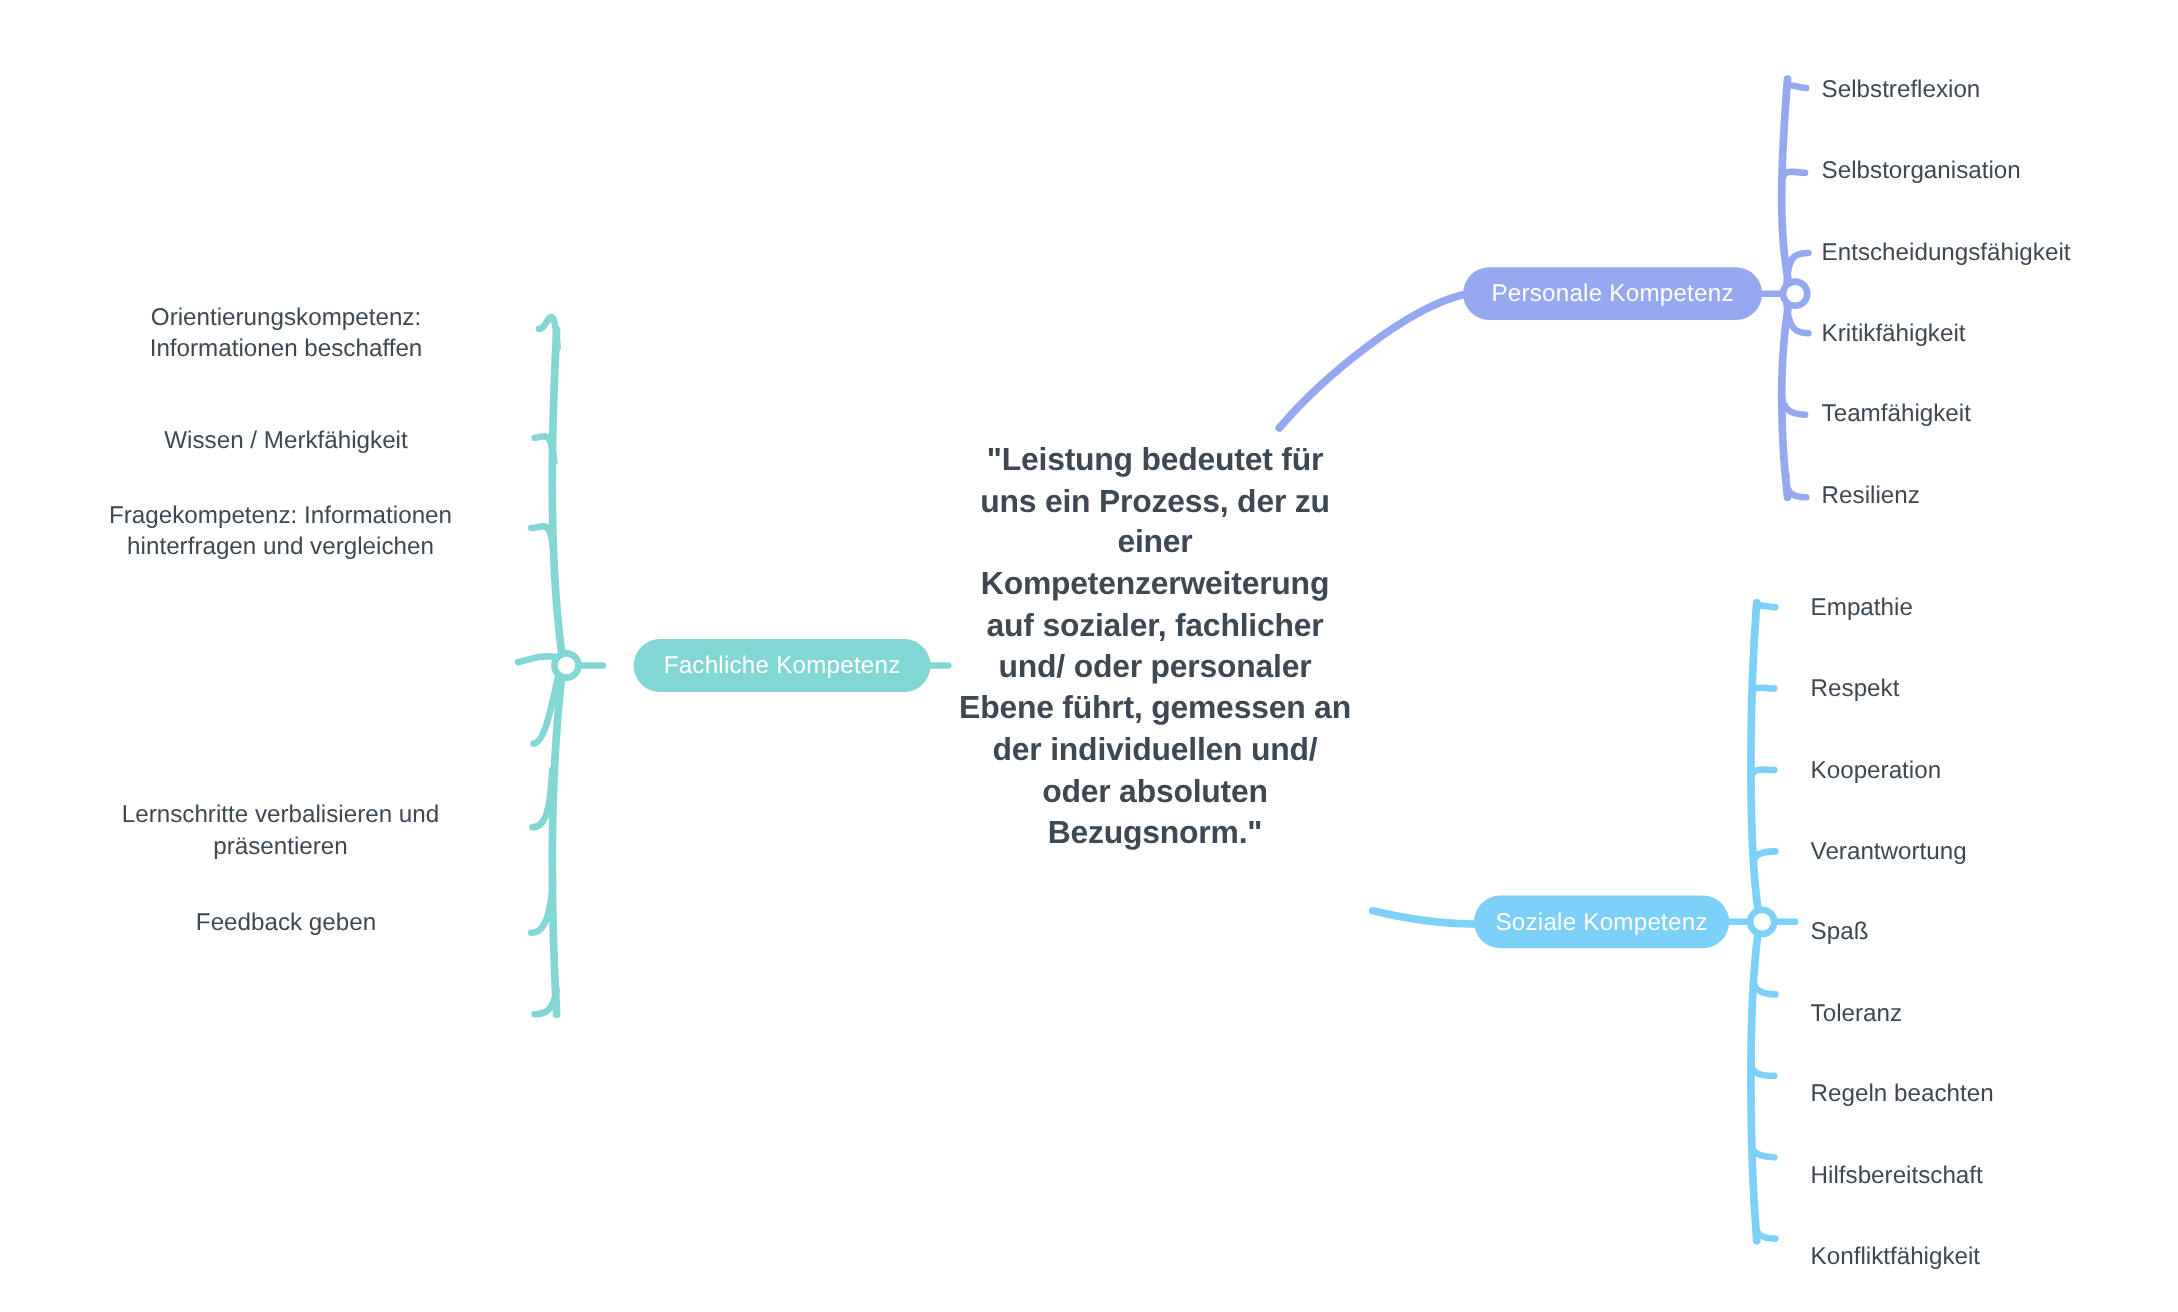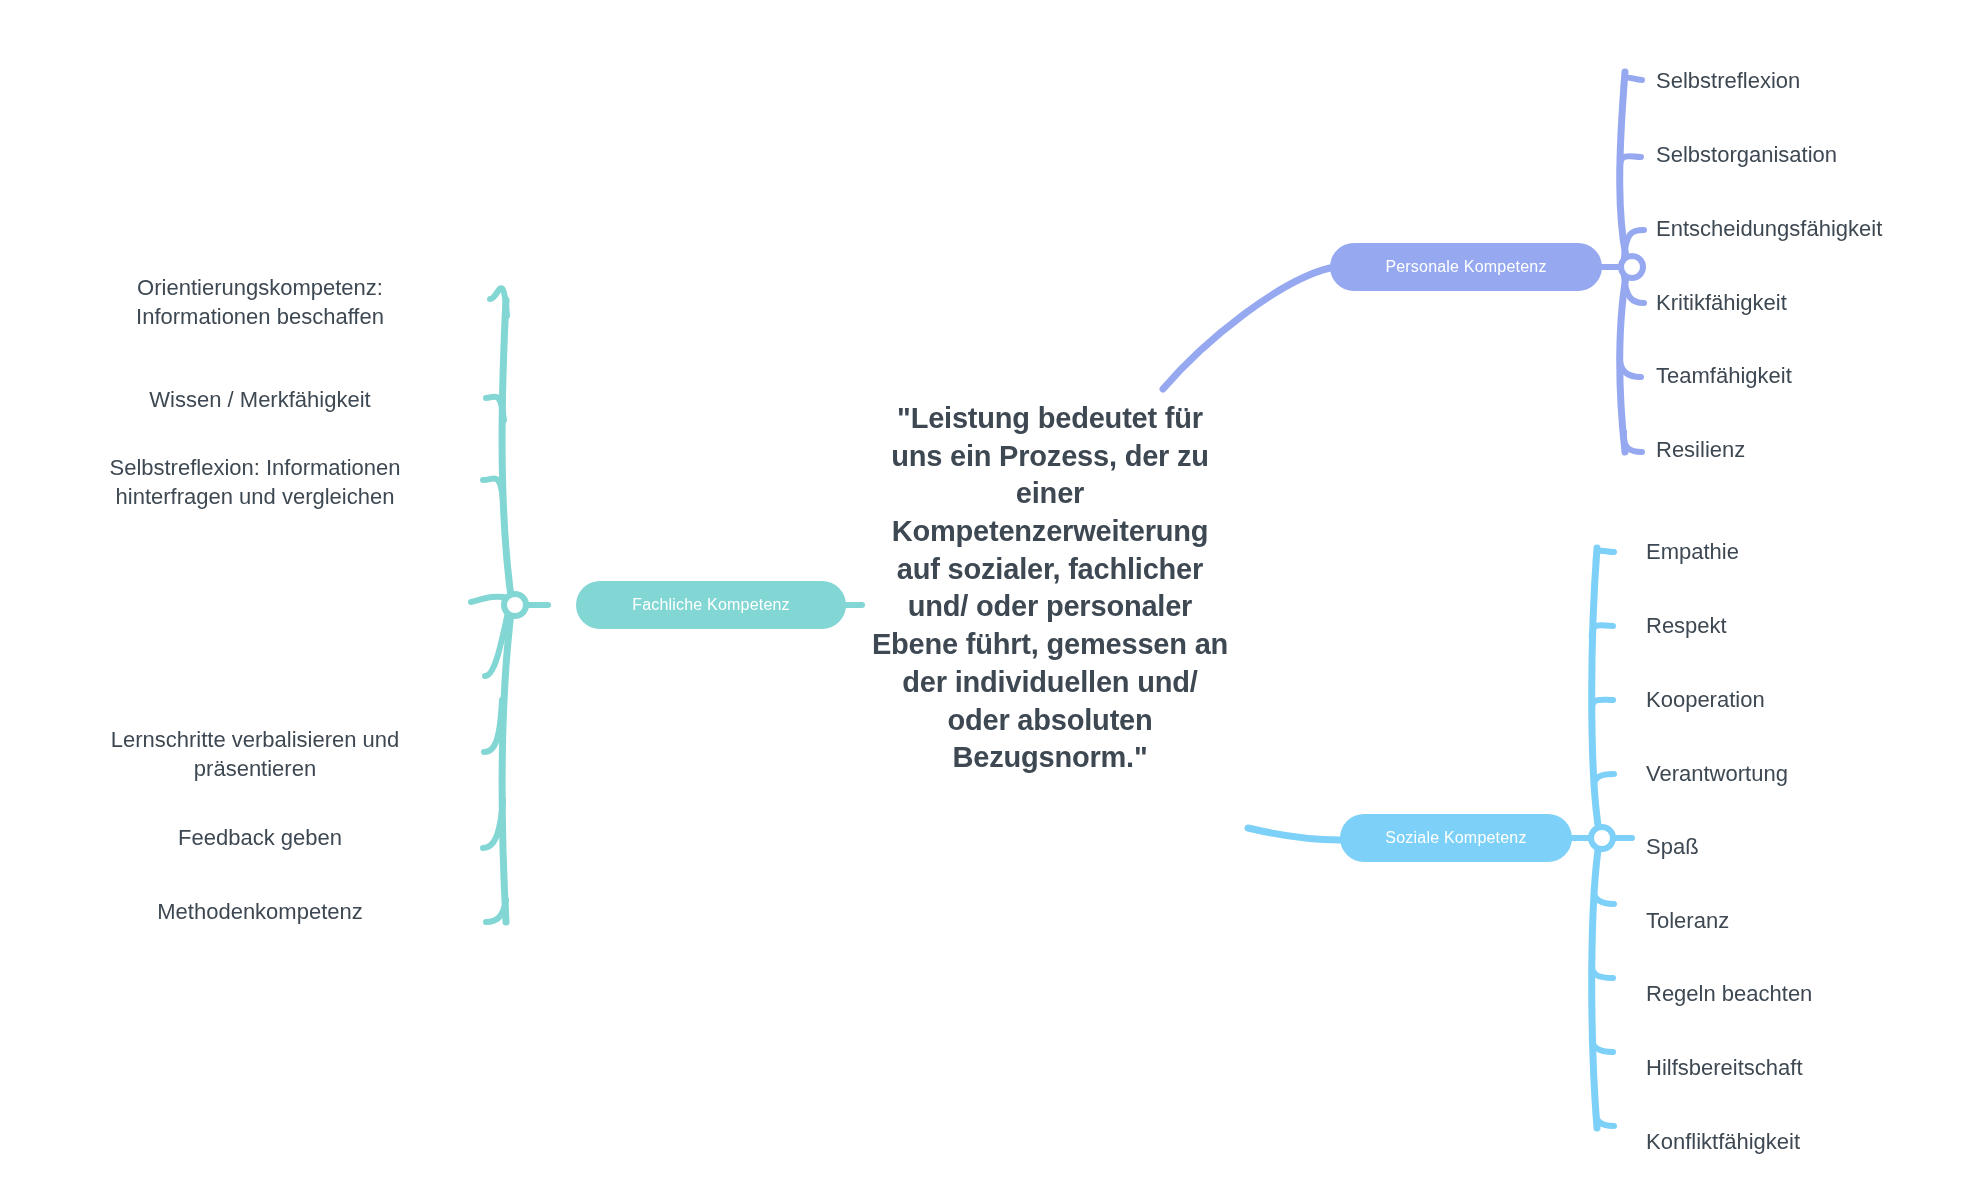--- a/index.html
+++ b/index.html
@@ -34,21 +34,21 @@
     color: #3d4852;
     letter-spacing: -0.2px;
   }
   .pill {
     position: absolute;
     display: flex;
     align-items: center;
     justify-content: center;
     border-radius: 999px;
     color: #ffffff;
-    font-size: 16px;
+    font-size: 22px;
     font-weight: 500;
     letter-spacing: 0.2px;
     white-space: nowrap;
     padding: 0 26px;
     height: 48px;
     box-sizing: border-box;
   }
   .pill-fachliche { background: #82d6d3; }
   .pill-personale { background: #96a9f0; }
   .pill-soziale   { background: #7dd0f7; }
@@ -135,26 +135,25 @@
     <span>Personale Kompetenz</span>
   </div>
 
   <div class="pill pill-soziale" style="left:1340px; top:814px; width:232px;">
     <span>Soziale Kompetenz</span>
   </div>
 
   <div class="leaf leaf-left" style="right:1510px; top:273px; width:420px;">Orientierungskompetenz:
 Informationen beschaffen</div>
   <div class="leaf leaf-left" style="right:1510px; top:385px; width:420px;">Wissen / Merkfähigkeit</div>
-  <div class="leaf leaf-left" style="right:1510px; top:453px; width:430px;">Selbstreflexion: Informationen
+  <div class="leaf leaf-left" style="right:1510px; top:453px; width:430px;">Fragekompetenz: Informationen
 hinterfragen und vergleichen</div>
   <div class="leaf leaf-left" style="right:1510px; top:725px; width:430px;">Lernschritte verbalisieren und
 präsentieren</div>
   <div class="leaf leaf-left" style="right:1510px; top:823px; width:420px;">Feedback geben</div>
-  <div class="leaf leaf-left" style="right:1510px; top:897px; width:420px;">Methodenkompetenz</div>
 
   <div class="leaf leaf-right" style="left:1656px; top:66px; width:420px;">Selbstreflexion</div>
   <div class="leaf leaf-right" style="left:1656px; top:140px; width:420px;">Selbstorganisation</div>
   <div class="leaf leaf-right" style="left:1656px; top:214px; width:420px;">Entscheidungsfähigkeit</div>
   <div class="leaf leaf-right" style="left:1656px; top:288px; width:420px;">Kritikfähigkeit</div>
   <div class="leaf leaf-right" style="left:1656px; top:361px; width:420px;">Teamfähigkeit</div>
   <div class="leaf leaf-right" style="left:1656px; top:435px; width:420px;">Resilienz</div>
 
   <div class="leaf leaf-right" style="left:1646px; top:537px; width:420px;">Empathie</div>
   <div class="leaf leaf-right" style="left:1646px; top:611px; width:420px;">Respekt</div>

